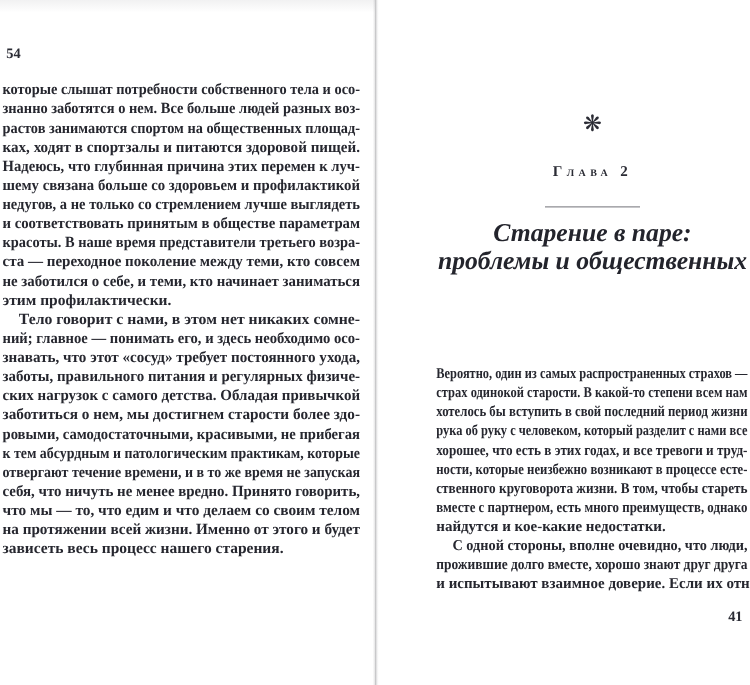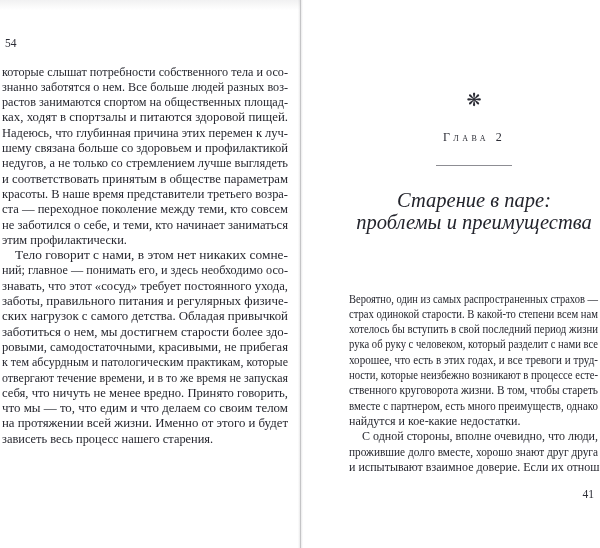--- a/index.html
+++ b/index.html
@@ -4,20 +4,21 @@
 <style>
   html, body { margin: 0; padding: 0; background: #ffffff; }
   .spread {
     position: relative;
     width: 600px;
     height: 548px;
     background: #701a75;
     overflow: hidden;
     font-family: "Liberation Serif", "DejaVu Serif", serif;
     color: #26272f;
+    font-weight: bold;
   }
   .page {
     position: absolute;
     top: 0;
     width: 300px;
     height: 548px;
     background: #ffffff;
   }
   .page-left  { left: 0; }
   .page-right { left: 300px; }
@@ -114,21 +115,20 @@
   }
   .chapter-title {
     position: absolute;
     top: 177px;
     left: 0;
     width: 100%;
     font-style: italic;
     font-size: 20.5px;
     line-height: 21.5px;
     color: #23242c;
-    margin-top: 13px;
   }
 </style>
 </head>
 <body>
 
 <div class="spread">
 
   <div class="page page-left">
     <div class="folio folio-left">54</div>
     <svg class="body-svg" id="left-body" xmlns="http://www.w3.org/2000/svg" viewBox="0 0 300 548">
@@ -160,21 +160,21 @@
       </svg>
   </div>
 
   <div class="page page-right">
     <div class="chapter-head">
       <div class="ornament">❋</div>
       <div class="chapter-label">Глава 2</div>
       <div class="chapter-rule"></div>
       <div class="chapter-title">
         <div>Старение в паре:</div>
-        <div>проблемы и преимущества</div>
+        <div>проблемы и общественных</div>
       </div>
     </div>
     <svg class="body-svg" id="right-body" xmlns="http://www.w3.org/2000/svg" viewBox="0 0 300 548">
         <text x="49" y="302.5" textLength="249" lengthAdjust="spacingAndGlyphs">Вероятно, один из самых распространенных страхов —</text>
         <text x="49" y="317.8" textLength="249" lengthAdjust="spacingAndGlyphs">страх одинокой старости. В какой-то степени всем нам</text>
         <text x="49" y="333.1" textLength="249" lengthAdjust="spacingAndGlyphs">хотелось бы вступить в свой последний период жизни</text>
         <text x="49" y="348.4" textLength="249" lengthAdjust="spacingAndGlyphs">рука об руку с человеком, который разделит с нами все</text>
         <text x="49" y="363.7" textLength="249" lengthAdjust="spacingAndGlyphs">хорошее, что есть в этих годах, и все тревоги и труд-</text>
         <text x="49" y="379.0" textLength="249" lengthAdjust="spacingAndGlyphs">ности, которые неизбежно возникают в процессе есте-</text>
         <text x="49" y="394.3" textLength="249" lengthAdjust="spacingAndGlyphs">ственного круговорота жизни. В том, чтобы стареть</text>

